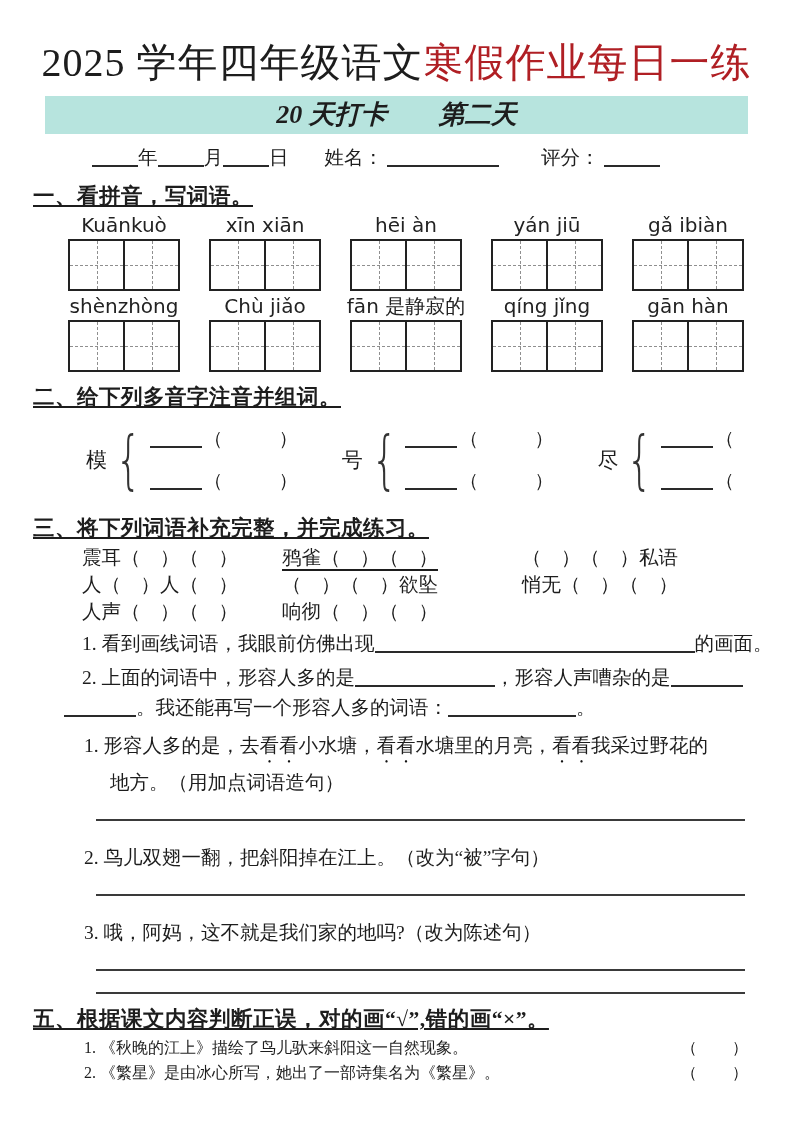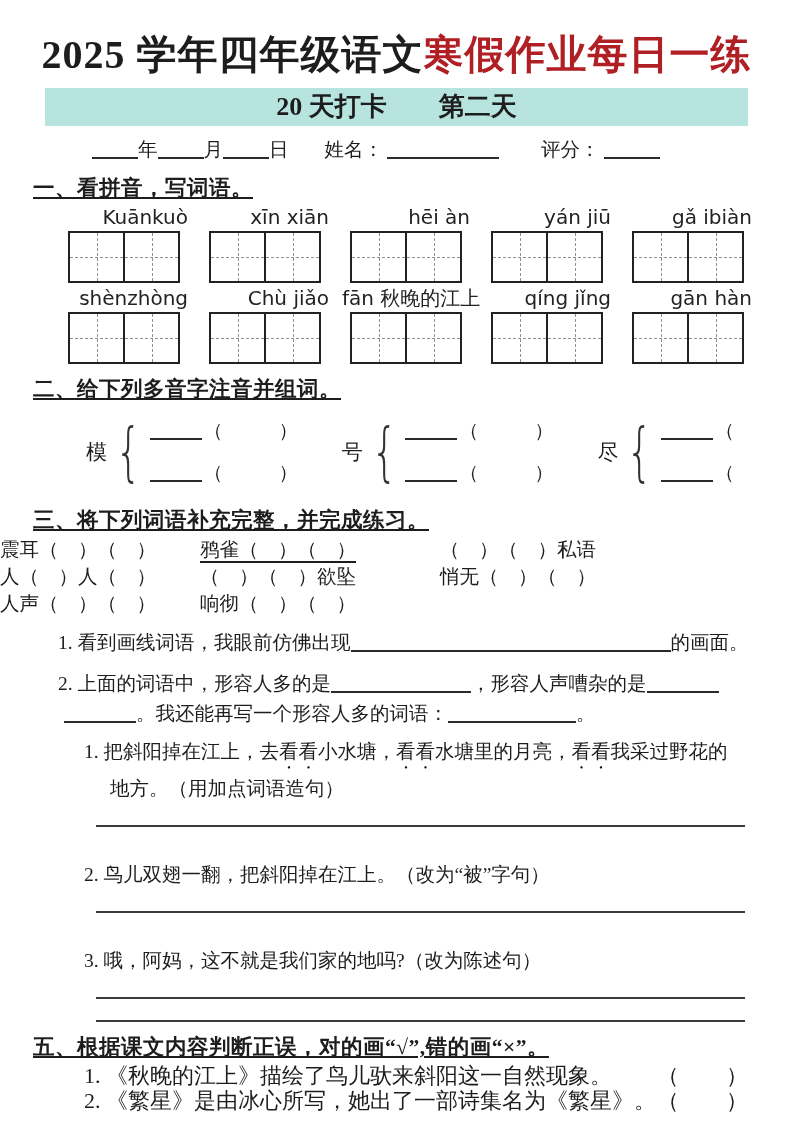--- a/index.html
+++ b/index.html
@@ -11,87 +11,87 @@
   html,body{background:#fff;}
   body{
     width:793px;height:1122px;
     font-family:"Liberation Serif",serif;
     color:var(--ink);
   }
   .page{position:relative;width:793px;height:1122px;overflow:hidden;background:#fff;}
 
   
   .title{
-    margin-top:30px;text-align:center;white-space:nowrap;
-    font-size:40px;font-weight:700;line-height:50px;letter-spacing:1px;
+    margin-top:38px;text-align:center;white-space:nowrap;
+    font-size:40px;font-weight:400;line-height:50px;letter-spacing:1px;
   }
   .title .red{color:var(--red);}
 
   
   .banner{
     width:703px;height:38px;margin:8px auto 0;background:var(--banner);
-    text-align:center;font-size:26px;font-weight:bold;line-height:38px;
+    text-align:center;font-size:26px;font-weight:bold;line-height:38px;font-style:italic;
   }
 
   
   .infoline{margin:10px 12px 0 92px;font-size:19.5px;white-space:nowrap;}
   .blank{display:inline-block;border-bottom:2px solid #2a2a2a;height:1em;vertical-align:-3px;}
   .b-ymd{width:46px;}
   .b-name{width:112px;margin-left:4px;}
   .b-score{width:56px;margin-left:4px;}
   .g1{display:inline-block;width:36px;}
   .g2{display:inline-block;width:42px;}
 
   
   .sech{margin:10px 0 2px 33px;font-size:21.5px;font-weight:bold;letter-spacing:.5px;text-decoration:underline;}
 
   
   .pyrow{display:flex;justify-content:space-between;width:692px;margin-left:60px;margin-top:2px;}
   .pycol{width:128px;}
-  .pylabel{font-family:"DejaVu Sans",sans-serif;font-size:20px;text-align:right;color:#222;height:27px;line-height:27px;white-space:nowrap;}
+  .pylabel{font-family:"DejaVu Sans",sans-serif;font-size:20px;text-align:center;color:#222;height:27px;line-height:27px;white-space:nowrap;}
   .boxgroup{display:flex;border:2.2px solid #222;width:112px;height:52px;margin:0 auto;background:#fff;}
   .cell{position:relative;flex:1;}
   .cellL{border-right:2.2px solid #222;}
   .cell::before{content:"";position:absolute;left:50%;top:0;bottom:0;border-left:1.3px dashed #8f8f8f;}
   .cell::after{content:"";position:absolute;top:50%;left:0;right:0;border-top:1.3px dashed #8f8f8f;}
 
   
   .polyrow{display:flex;margin-left:86px;margin-top:6px;}
   .pgroup{display:flex;align-items:center;height:86px;}
   .pgroup + .pgroup{margin-left:44px;}
   .pchar{font-size:21px;}
   .pbrace{font-size:64px;font-weight:200;line-height:86px;margin:0 1px;transform:scaleX(.65);font-family:"DejaVu Sans",sans-serif;color:#333;}
   .plines{display:flex;flex-direction:column;justify-content:space-between;height:80px;}
   .pline{white-space:nowrap;font-size:19px;line-height:38px;}
   .pb{width:52px;margin-right:2px;}
   .pgap{display:inline-block;width:56px;}
 
   
-  .w3row{display:flex;font-size:19.5px;line-height:27px;white-space:nowrap;}
+  .w3row{display:flex;padding-left:82px;font-size:19.5px;line-height:27px;white-space:nowrap;}
   .w3cell{display:inline-block;}
   .w3row .w3cell:nth-child(1){width:200px;}
   .w3row .w3cell:nth-child(2){width:240px;}
   .uline{text-decoration:underline;text-decoration-thickness:1.5px;text-underline-offset:5px;}
-  .para{padding-left:58px;font-size:19.5px;line-height:30px;margin-top:11px;}
+  .para{padding-left:82px;font-size:19.5px;line-height:30px;margin-top:4px;}
   .para2{padding-left:64px;margin-top:0;}
 
   
   .qitem{padding-left:110px;text-indent:-26px;font-size:19.5px;line-height:31px;margin-top:7px;}
   .ansline{border-bottom:2px solid #3a3a3a;margin:21px 48px 0 96px;height:0;}
-  .ansline + .qitem{margin-top:32px;}
+  .ansline + .qitem{margin-top:21px;}
   .dotted{
     -webkit-text-emphasis:filled dot #111;
     -webkit-text-emphasis-position:under right;
     text-emphasis:filled dot #111;
     text-emphasis-position:under right;
   }
 
   
   #s5items{margin-top:3px;}
-  .jrow{display:flex;justify-content:space-between;padding-left:84px;padding-right:44px;font-size:22px;line-height:24.6px;white-space:nowrap;}
+  .jrow{display:flex;justify-content:space-between;padding-left:84px;padding-right:44px;font-size:16px;line-height:24.6px;white-space:nowrap;}
   .jbracket{letter-spacing:1px;}
 </style>
 </head>
 <body>
 
 <div class="page">
 
   <div class="title">
     <span>2025 学年四年级语文</span><span class="red">寒假作业每日一练</span>
   </div>
@@ -152,21 +152,21 @@
           </div>
         </div>
         <div class="pycol">
           <div class="pylabel">Chù jiǎo</div>
           <div class="boxgroup">
             <div class="cell cellL"></div>
             <div class="cell"></div>
           </div>
         </div>
         <div class="pycol">
-          <div class="pylabel">fān 秋晚的江上</div>
+          <div class="pylabel">fān 是静寂的</div>
           <div class="boxgroup">
             <div class="cell cellL"></div>
             <div class="cell"></div>
           </div>
         </div>
         <div class="pycol">
           <div class="pylabel">qíng jǐng</div>
           <div class="boxgroup">
             <div class="cell cellL"></div>
             <div class="cell"></div>
@@ -230,21 +230,21 @@
           <span class="w3cell">响彻（　）（　）</span>
         </div>
       </div>
     <div class="para"><span>1. 看到画线词语，我眼前仿佛出现</span><span class="blank" style="width: 320px;"></span><span>的画面。</span></div>
     <div class="para"><span>2. 上面的词语中，形容人多的是</span><span class="blank" style="width: 140px;"></span><span>，形容人声嘈杂的是</span><span class="blank" style="width: 72px;"></span></div>
     <div class="para para2"><span class="blank" style="width: 72px;"></span><span>。我还能再写一个形容人多的词语：</span><span class="blank" style="width: 128px;"></span><span>。</span></div>
   </div>
 
   <div class="sec" id="s4">
     <div id="s4items">
-        <div class="qitem"><span class="qnum">1. </span><span>把斜阳掉在江上，去</span><span class="dotted">看看</span><span>小水塘，</span><span class="dotted">看看</span><span>水塘里的月亮，</span><span class="dotted">看看</span><span>我采过野花的</span><br><span>地方。（用加点词语造句）</span></div>
+        <div class="qitem"><span class="qnum">1. </span><span>形容人多的是，去</span><span class="dotted">看看</span><span>小水塘，</span><span class="dotted">看看</span><span>水塘里的月亮，</span><span class="dotted">看看</span><span>我采过野花的</span><br><span>地方。（用加点词语造句）</span></div>
         <div class="ansline"></div>
         <div class="qitem"><span class="qnum">2. </span><span>鸟儿双翅一翻，把斜阳掉在江上。（改为“被”字句）</span></div>
         <div class="ansline"></div>
         <div class="qitem"><span class="qnum">3. </span><span>哦，阿妈，这不就是我们家的地吗?（改为陈述句）</span></div>
         <div class="ansline"></div>
         <div class="ansline"></div>
       </div>
   </div>
 
   <div class="sec" id="s5">

